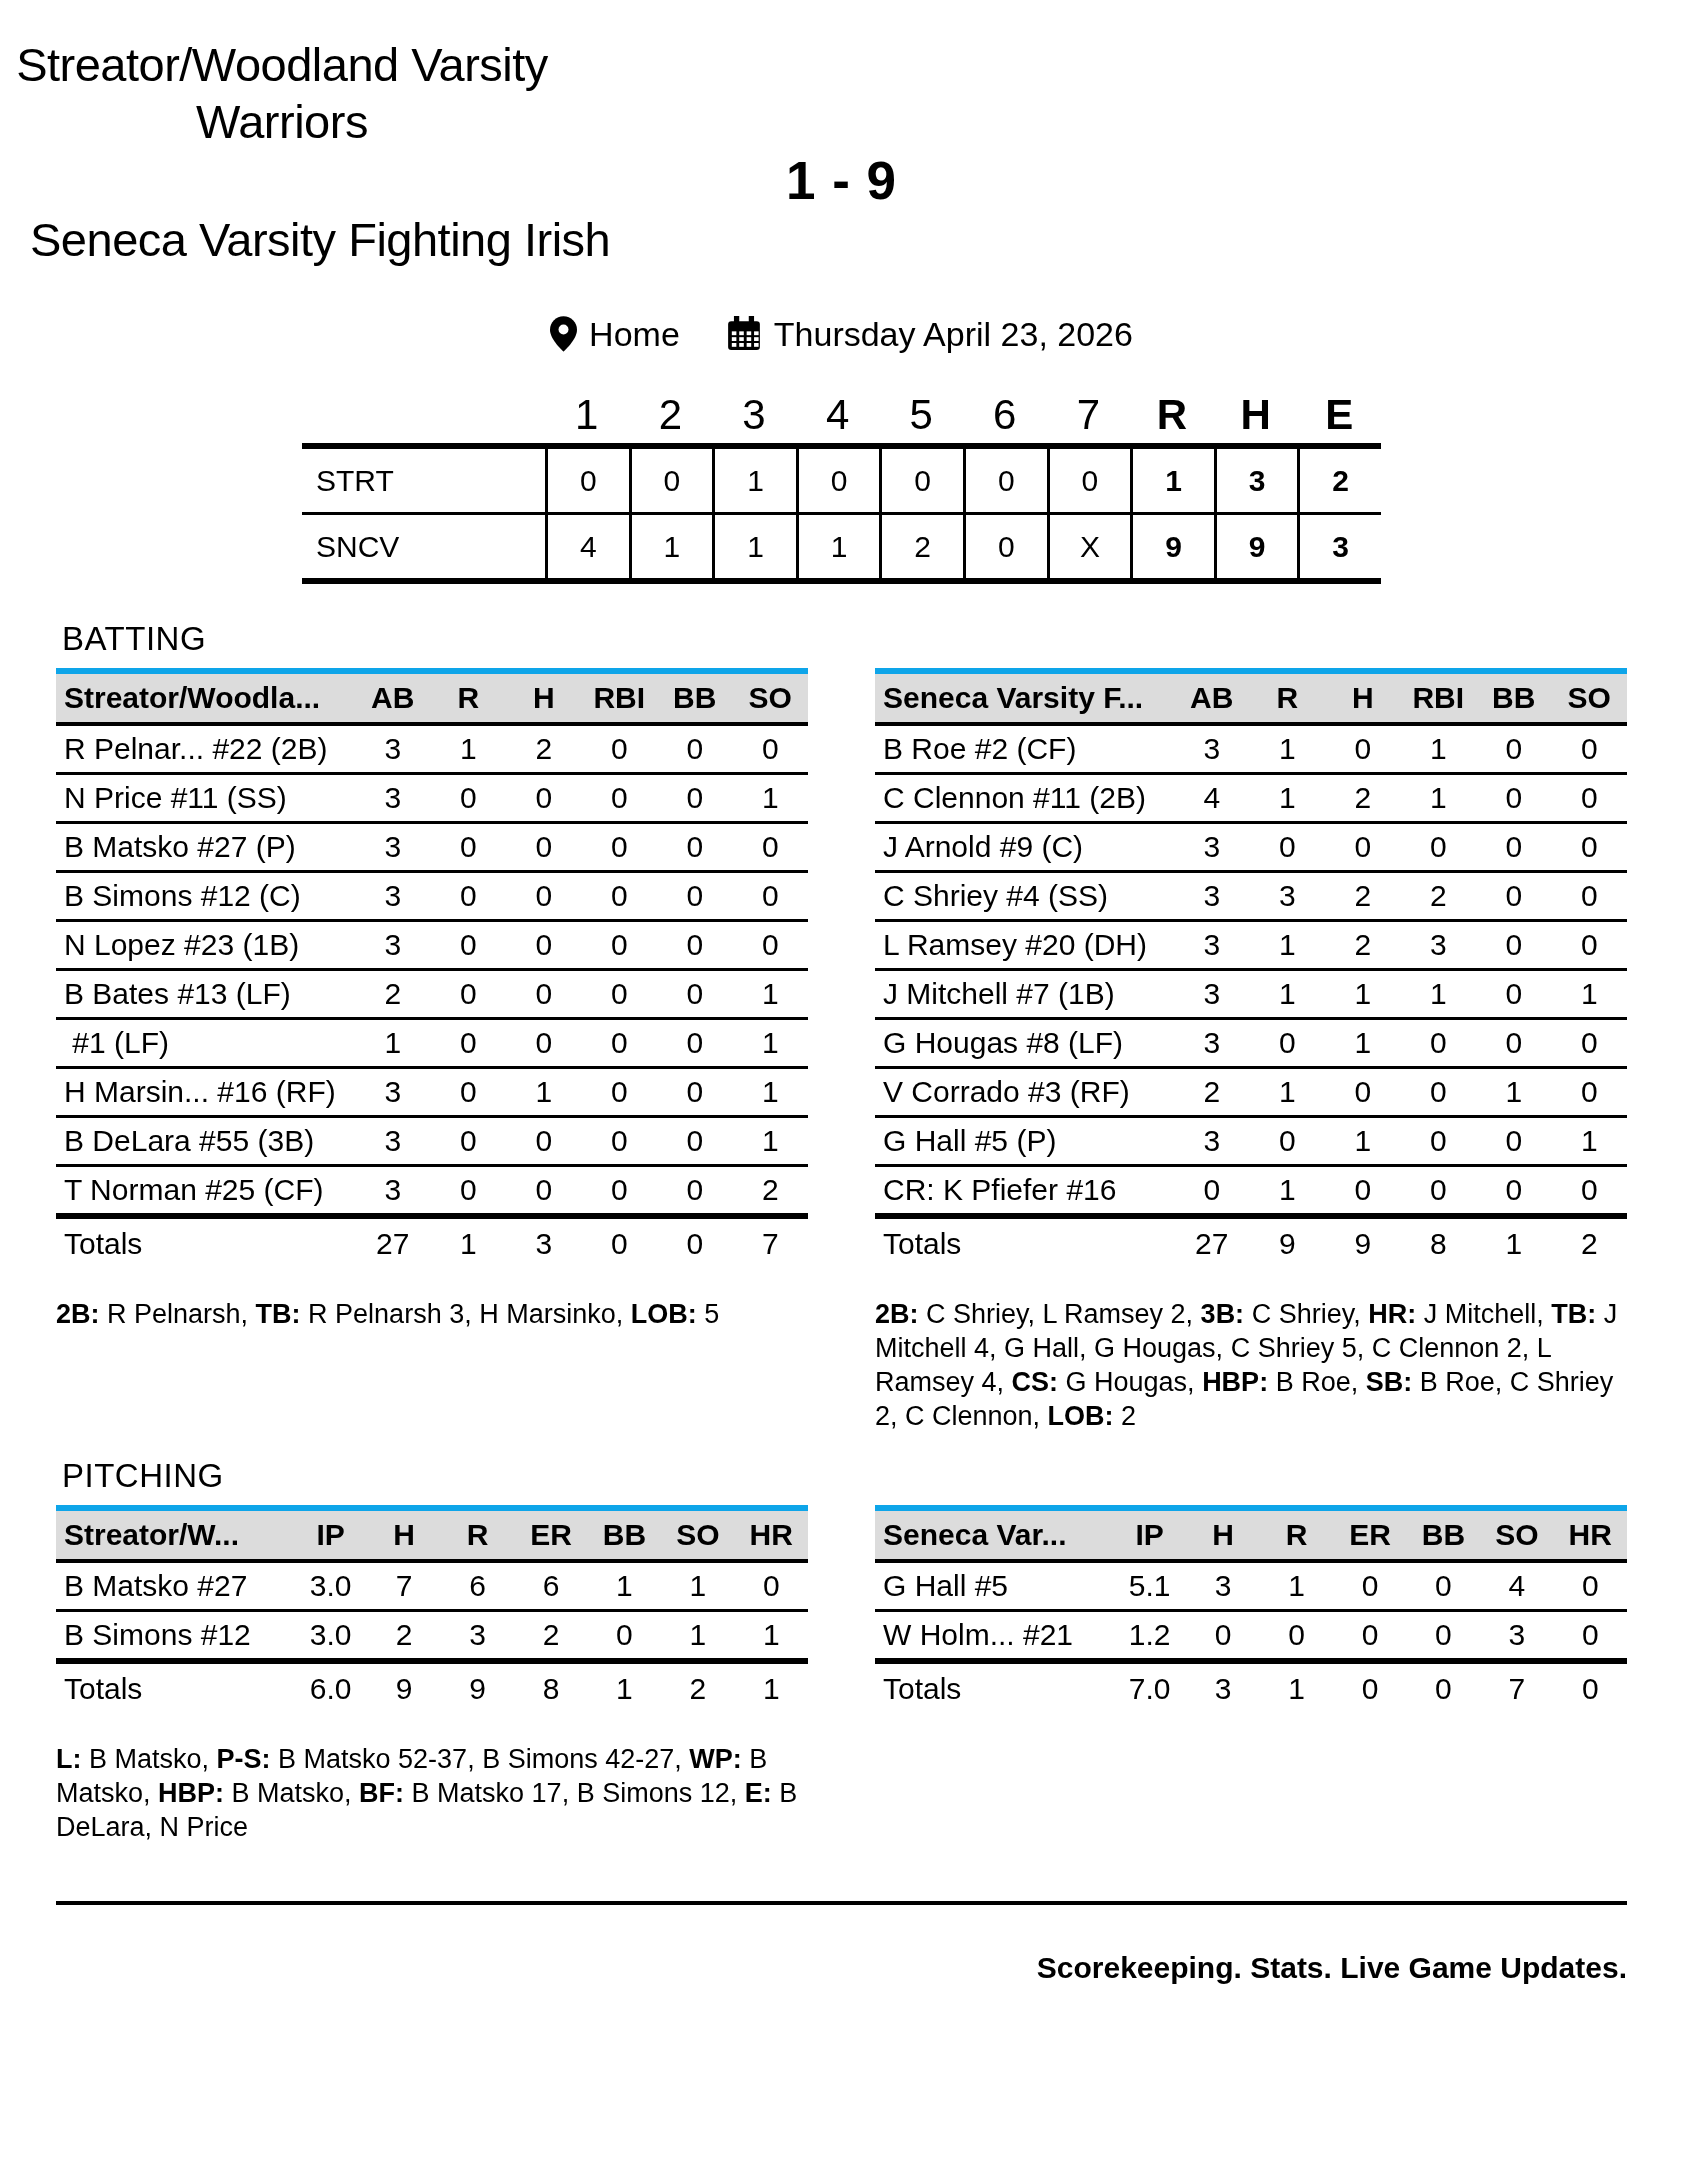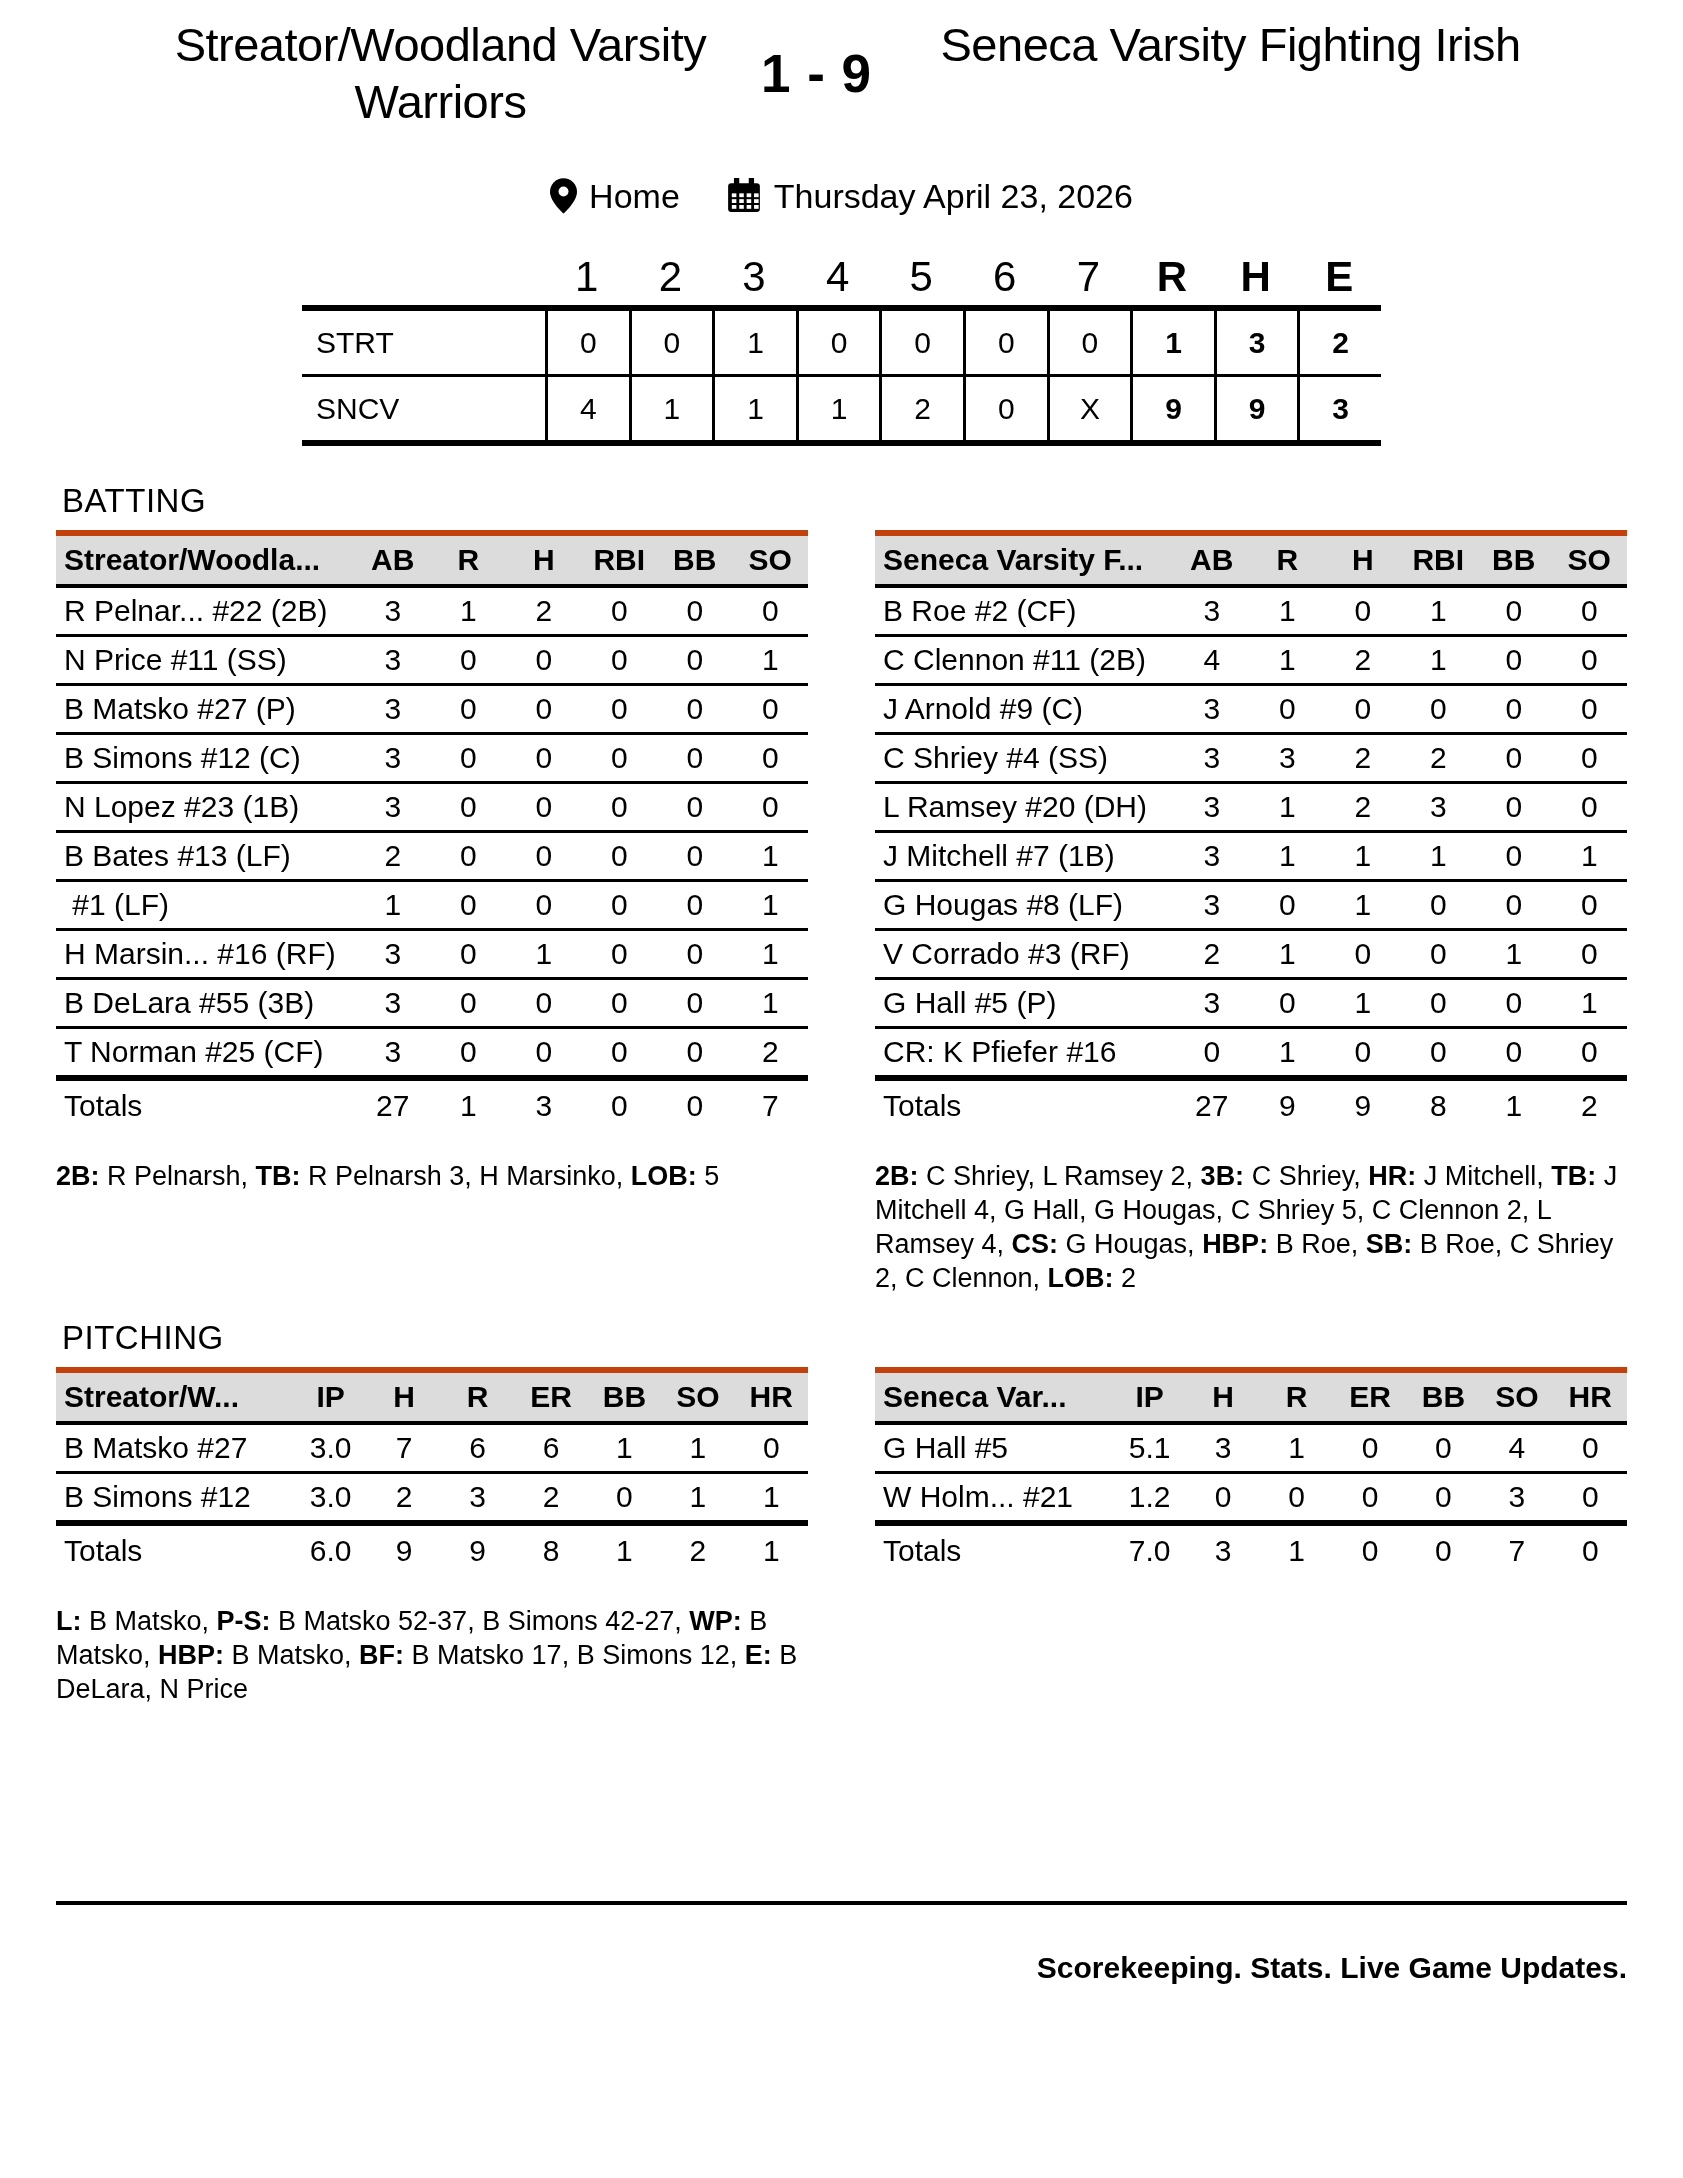--- a/index.html
+++ b/index.html
@@ -3,21 +3,21 @@
 <meta charset="utf-8">
 <style>
   html,body { margin:0; padding:0; background:#ffffff; }
   .page {
     position:relative; width:1683px; height:2178px; margin:0 auto;
     background:#ffffff; color:#000;
     font-family:"Liberation Sans", sans-serif; overflow:hidden;
   }
 
   
-  .header { display:flex; justify-content:center; align-items:flex-start; padding-top:16px; }
+  .header { display:flex; justify-content:center; align-items:flex-start; padding-top:36px;flex-direction:column; }
   .team-name { font-size:47px; line-height:57px; font-weight:400; letter-spacing:-0.5px; }
   .team-name.away { width:564px; text-align:center; }
   .team-name.home { width:584px; text-align:left; padding-left:30px; }
   .score { align-self:center; font-size:53px; font-weight:700; width:188px; text-align:center; white-space:nowrap; letter-spacing:1px; }
 
   .info-row { display:flex; justify-content:center; align-items:center; gap:46px; margin-top:44px; height:44px; font-size:34px; }
   .info-item { display:flex; align-items:center; gap:12px; }
   .info-item svg { display:block; }
 
   
@@ -36,21 +36,21 @@
 
   
   .section-title { margin:36px 0 10px 62px; font-size:33px; letter-spacing:0.5px; }
   .section-title.pitch { margin-top:24px; }
   .tables-row, .notes-row { display:flex; justify-content:space-between; padding:0 56px; align-items:flex-start; }
 
   .stat-table { width:752px; }
   .st-header, .st-row { display:grid; align-items:center; }
   .bat .st-header, .bat .st-row { grid-template-columns:299px repeat(6, 1fr); }
   .pit .st-header, .pit .st-row { grid-template-columns:238px repeat(7, 1fr); }
-  .st-header { background:#dcdcdc; border-top:6px solid #c2410c; border-bottom:4px solid #000; height:48px; font-weight:700; }
+  .st-header { background:#dcdcdc; border-top:6px solid #0ea5e9; border-bottom:4px solid #000; height:48px; font-weight:700; }
   .st-row { height:46px; border-bottom:3px solid #000; }
   .st-row.last { border-bottom:none; }
   .st-row.totals { border-bottom:none; border-top:6px solid #000; height:50px; font-weight:400; }
   .st-name { padding-left:8px; font-size:30px; white-space:pre; overflow:hidden; }
   .st-num { text-align:center; font-size:30px; }
 
   .notes-row { margin-top:28px; }
   .note { width:752px; font-size:27px; line-height:34px; }
   .note b { font-weight:700; }
 

